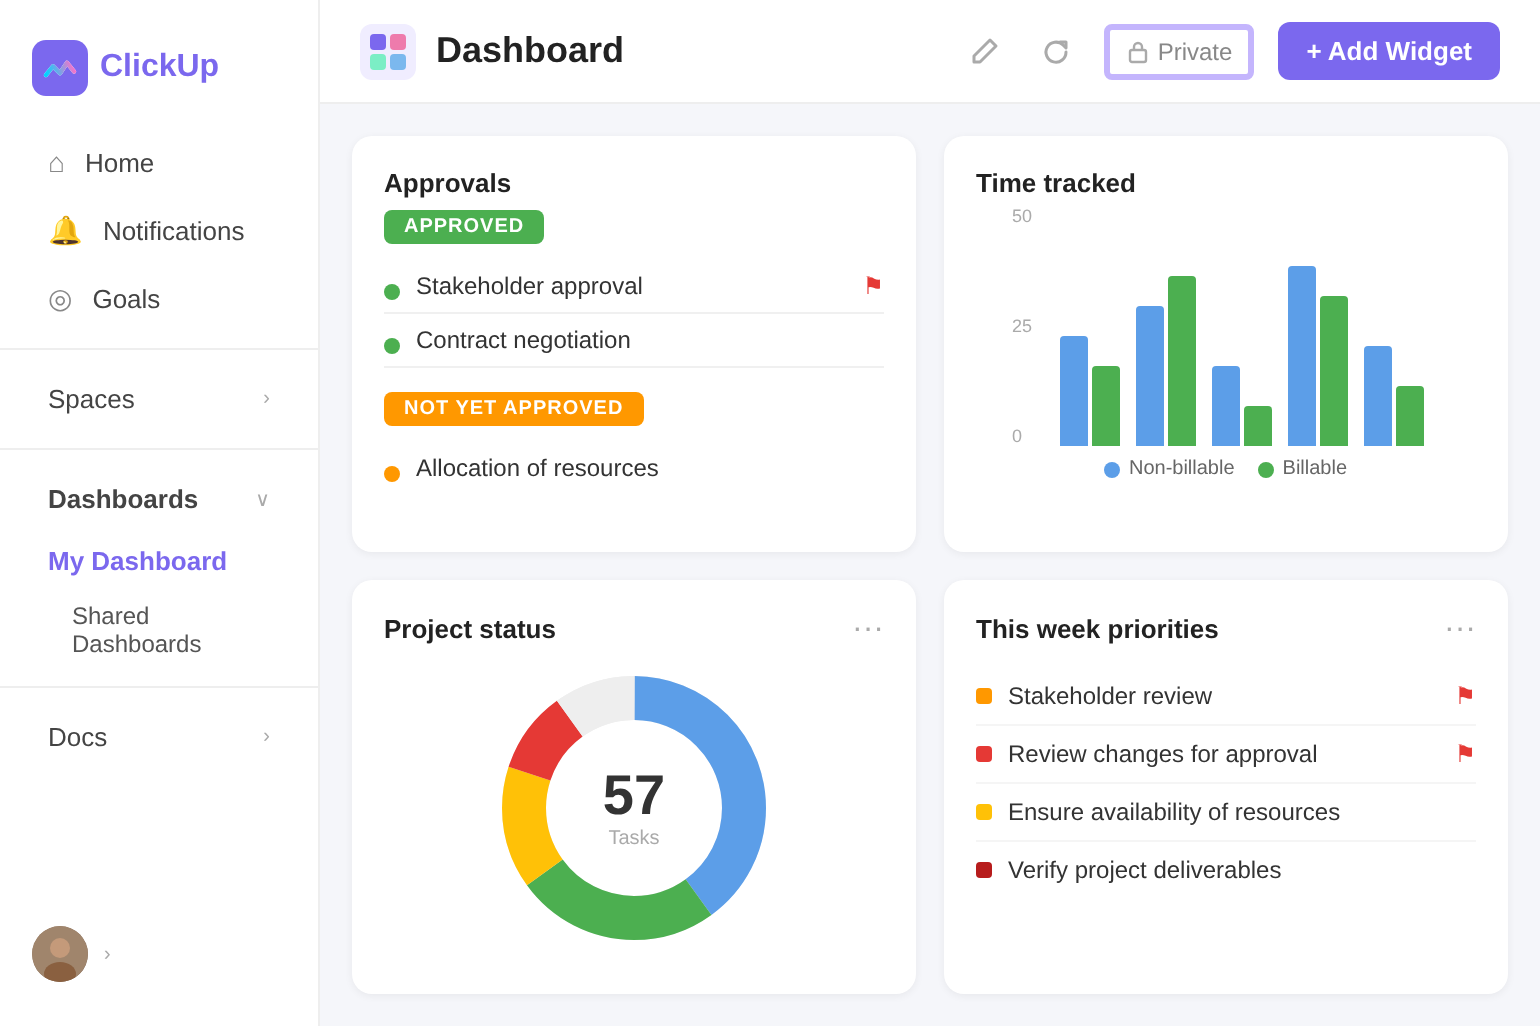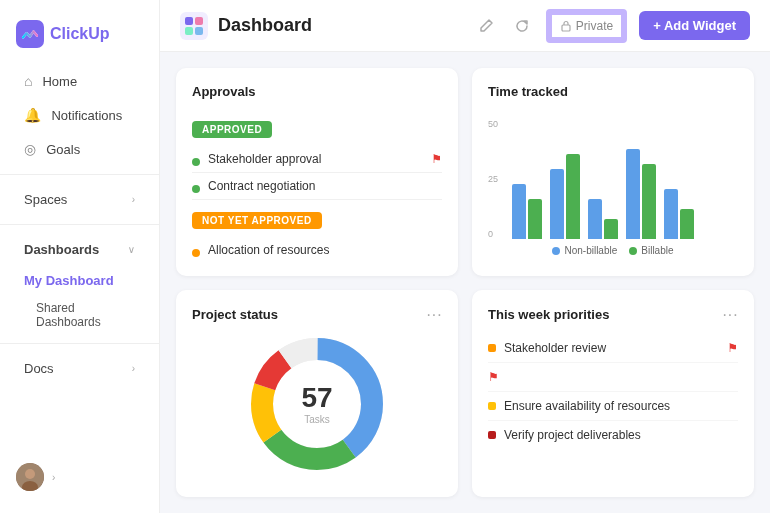--- a/index.html
+++ b/index.html
@@ -142,21 +142,21 @@
       display: flex;
       align-items: center;
     }
     .private-badge {
       display: flex;
       align-items: center;
       gap: 4px;
       font-size: 12px;
       color: #888;
       padding: 4px 8px;
-      border: 6px solid #c4b5fd;
+      border: 3px solid #c4b5fd;
       border-radius: 4px;
     }
     .add-widget-btn {
       background: #7b68ee;
       color: #fff;
       border: none;
       border-radius: 6px;
       padding: 7px 14px;
       font-size: 13px;
       font-weight: 600;
@@ -178,21 +178,21 @@
       background: #fff;
       border-radius: 10px;
       padding: 16px;
       box-shadow: 0 1px 4px rgba(0,0,0,0.06);
       overflow: hidden;
     }
     .widget-title {
       font-size: 13px;
       font-weight: 700;
       color: #222;
-      margin-bottom: 20px;
+      margin-bottom: 4px;
     }
 
     
     .approvals-badge {
       display: inline-block;
       padding: 3px 10px;
       border-radius: 4px;
       font-size: 10px;
       font-weight: 700;
       letter-spacing: 0.5px;
@@ -459,21 +459,21 @@
       <div class="approval-item">
         <div class="approval-item-left">
           <div class="dot dot-orange"></div>
           <span>Allocation of resources</span>
         </div>
       </div>
     </div>
 
     <div class="widget-card">
       <div class="widget-title">Time tracked</div>
-      <div style="display:flex; align-items:flex-end; gap:2px;">
+      <div style="display:flex; align-items:flex-end; gap:2px;justify-content:center;">
         <div class="chart-y-labels">
           <span>50</span>
           <span>25</span>
           <span>0</span>
         </div>
         <div class="chart-area">
 
         <div class="bar-group">
     <div class="bar bar-blue" style="height:55.00000000000001px;"></div>
     <div class="bar bar-green" style="height:40px;"></div>
@@ -538,20 +538,24 @@
       </div>
       <div id="priorities-list">
           <div class="priority-item">
     <div class="priority-left">
       <div class="priority-dot" style="background:#ff9800;"></div>
       <span>Stakeholder review</span>
     </div>
     <span style="color:#e53935;font-size:12px;">⚑</span>
   </div>
           <div class="priority-item">
+    <div class="priority-left">
+      <div class="priority-dot" style="background:#e53935;"></div>
+      <span>Review changes for approval</span>
+    </div>
     <span style="color:#e53935;font-size:12px;">⚑</span>
   </div>
           <div class="priority-item">
     <div class="priority-left">
       <div class="priority-dot" style="background:#ffc107;"></div>
       <span>Ensure availability of resources</span>
     </div>
 
   </div>
           <div class="priority-item">

